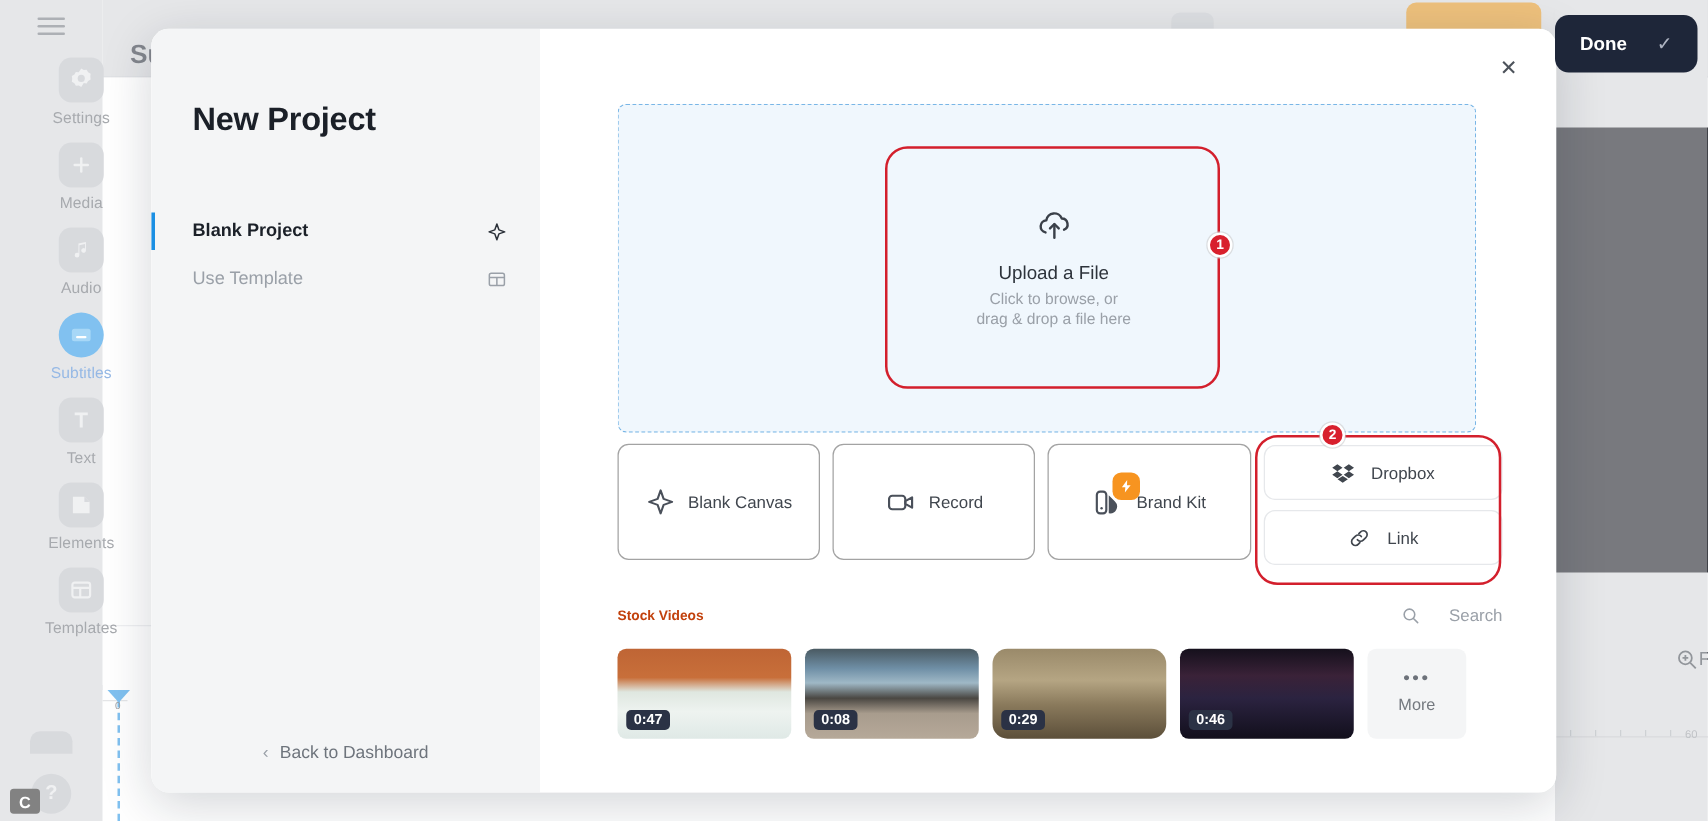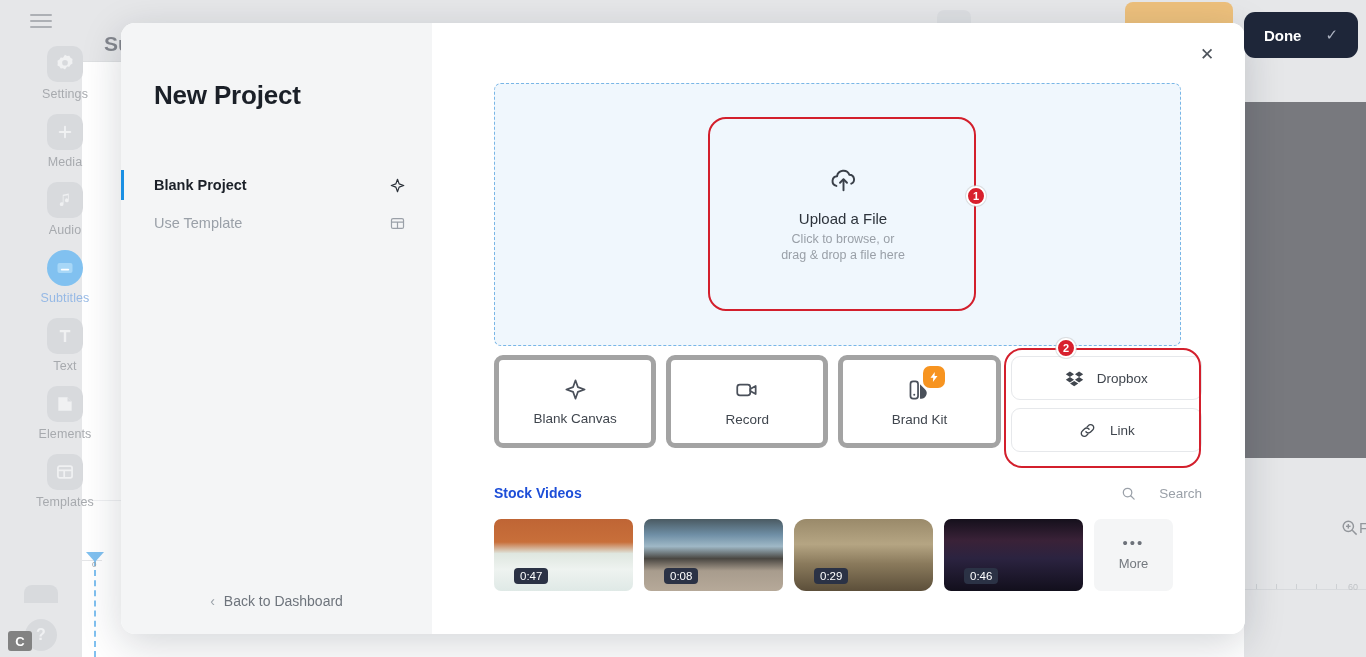--- a/index.html
+++ b/index.html
@@ -171,23 +171,23 @@
     position:absolute; width:20px; height:20px; border-radius:50%;
     background:#d8202d; color:#fff; font-size:11px; font-weight:bold;
     display:flex; align-items:center; justify-content:center;
     border:2px solid #fff;
     box-shadow:0 0 0 1px rgba(200,200,200,.55);
   }
 
   
   #cards { position:absolute; left:62px; top:332px; width:708px; height:98px; display:flex; gap:10px;}
   .card {
-    width:166px; height:93px; border:5px solid #a3a3a3; border-radius:9px;
+    width:166px; height:93px; border:1px solid #a3a3a3; border-radius:9px;
     background:#fff;
-    display:flex; flex-direction:column; align-items:center; justify-content:center; gap:9px;
+    display:flex; flex-direction:row; align-items:center; justify-content:center; gap:9px;
   }
   .card-label { font-size:13.5px; color:#40464e;}
   .card-ico { color:#4a505a; position:relative; }
   .bolt-badge {
     position:absolute; right:-12px; top:-11px; width:22px; height:22px; border-radius:7px;
     background:#f79420; display:flex; align-items:center; justify-content:center;
   }
   #side-buttons {
     width:196px; display:flex; flex-direction:column; gap:8px; justify-content:center;
   }
@@ -196,27 +196,27 @@
     display:flex; align-items:center; justify-content:center; gap:13px;
     font-size:13.5px; color:#40464e;
   }
   .side-btn .sb-ico { color:#40464e; display:flex;}
 
   
   #stock-head {
     position:absolute; left:62px; top:462px; width:708px;
     display:flex; align-items:center;
   }
-  #stock-title { font-size:14px; font-weight:bold; color:#1d4ed8; flex:1;}
+  #stock-title { font-size:11px; font-weight:bold; color:#c2410c; flex:1;}
   #stock-search { display:flex; align-items:center; gap:23px; color:#9aa0a8; font-size:13.5px;}
   #thumbs { position:absolute; left:62px; top:496px; display:flex; gap:11px;}
   .thumb { width:139px; height:72px; border-radius:7px; position:relative; overflow:hidden;}
   .dur {
-    position:absolute; left:20px; bottom:7px; padding:2px 6px; border-radius:4px;
-    background:#2b3245; color:#fff; font-size:11.5px; font-weight:normal;
+    position:absolute; left:7px; bottom:7px; padding:2px 6px; border-radius:4px;
+    background:#2b3245; color:#fff; font-size:11.5px; font-weight:bold;
   }
   .thumb-more {
     width:79px; height:72px; border-radius:7px; background:#f4f5f6;
     display:flex; flex-direction:column; align-items:center; justify-content:center; gap:9px;
     color:#74797f; font-size:13px;
   }
   .dots { letter-spacing:2px; font-size:15px; color:#6d727a; line-height:8px;}
 
   
   .t1 { background:linear-gradient(180deg,#bf6535 0%,#c86f3a 32%,#dfe7e0 48%,#eef3f0 70%,#dfe9e6 100%); }

